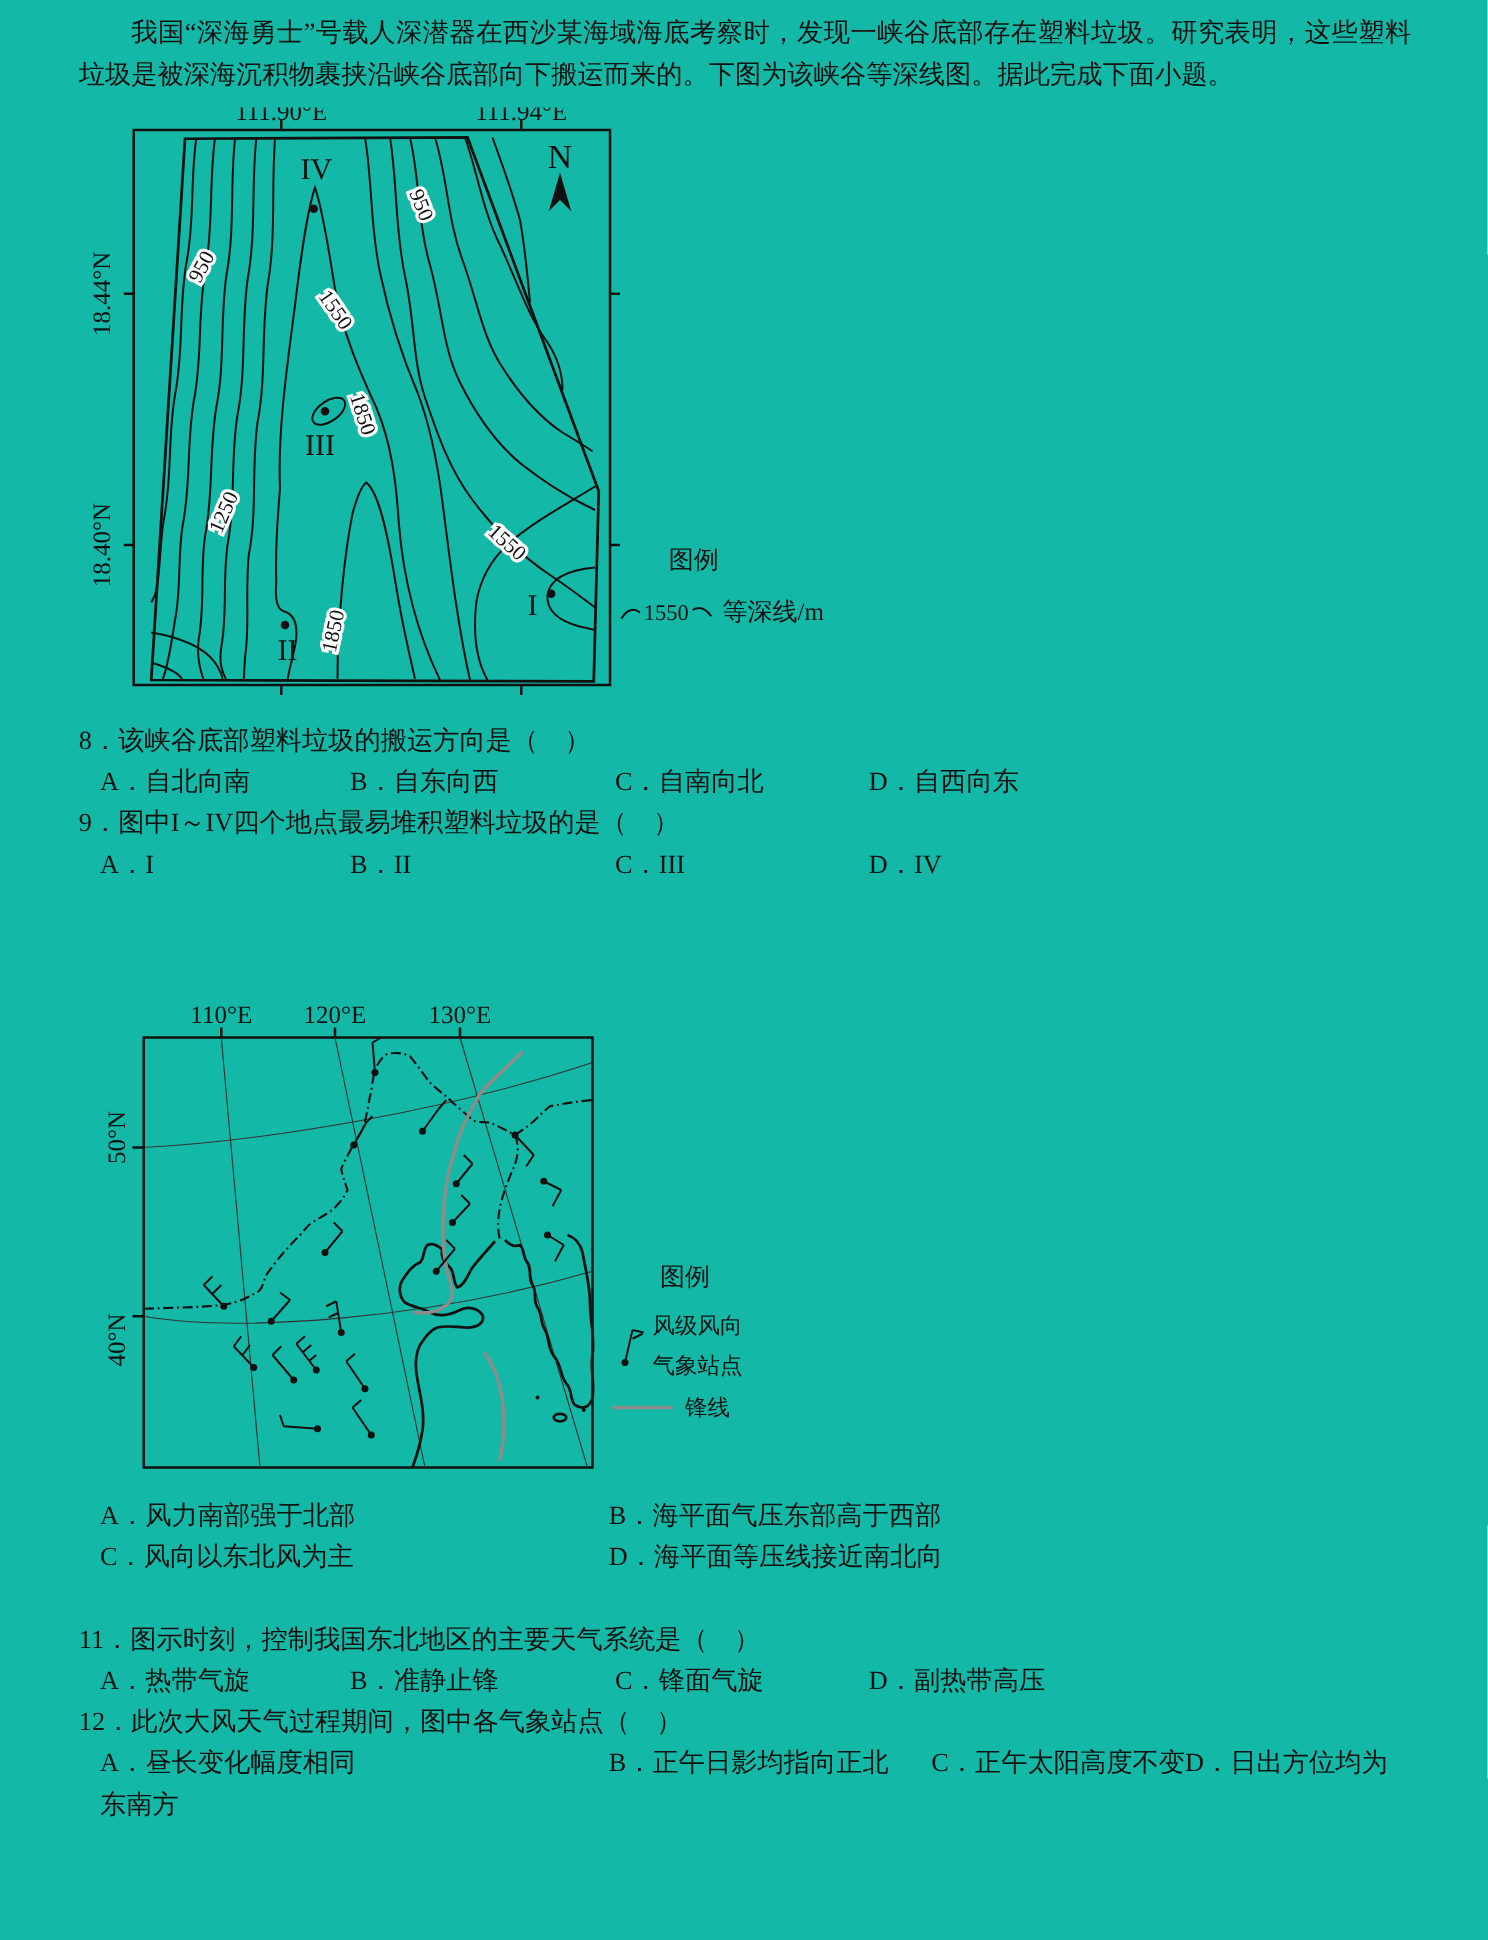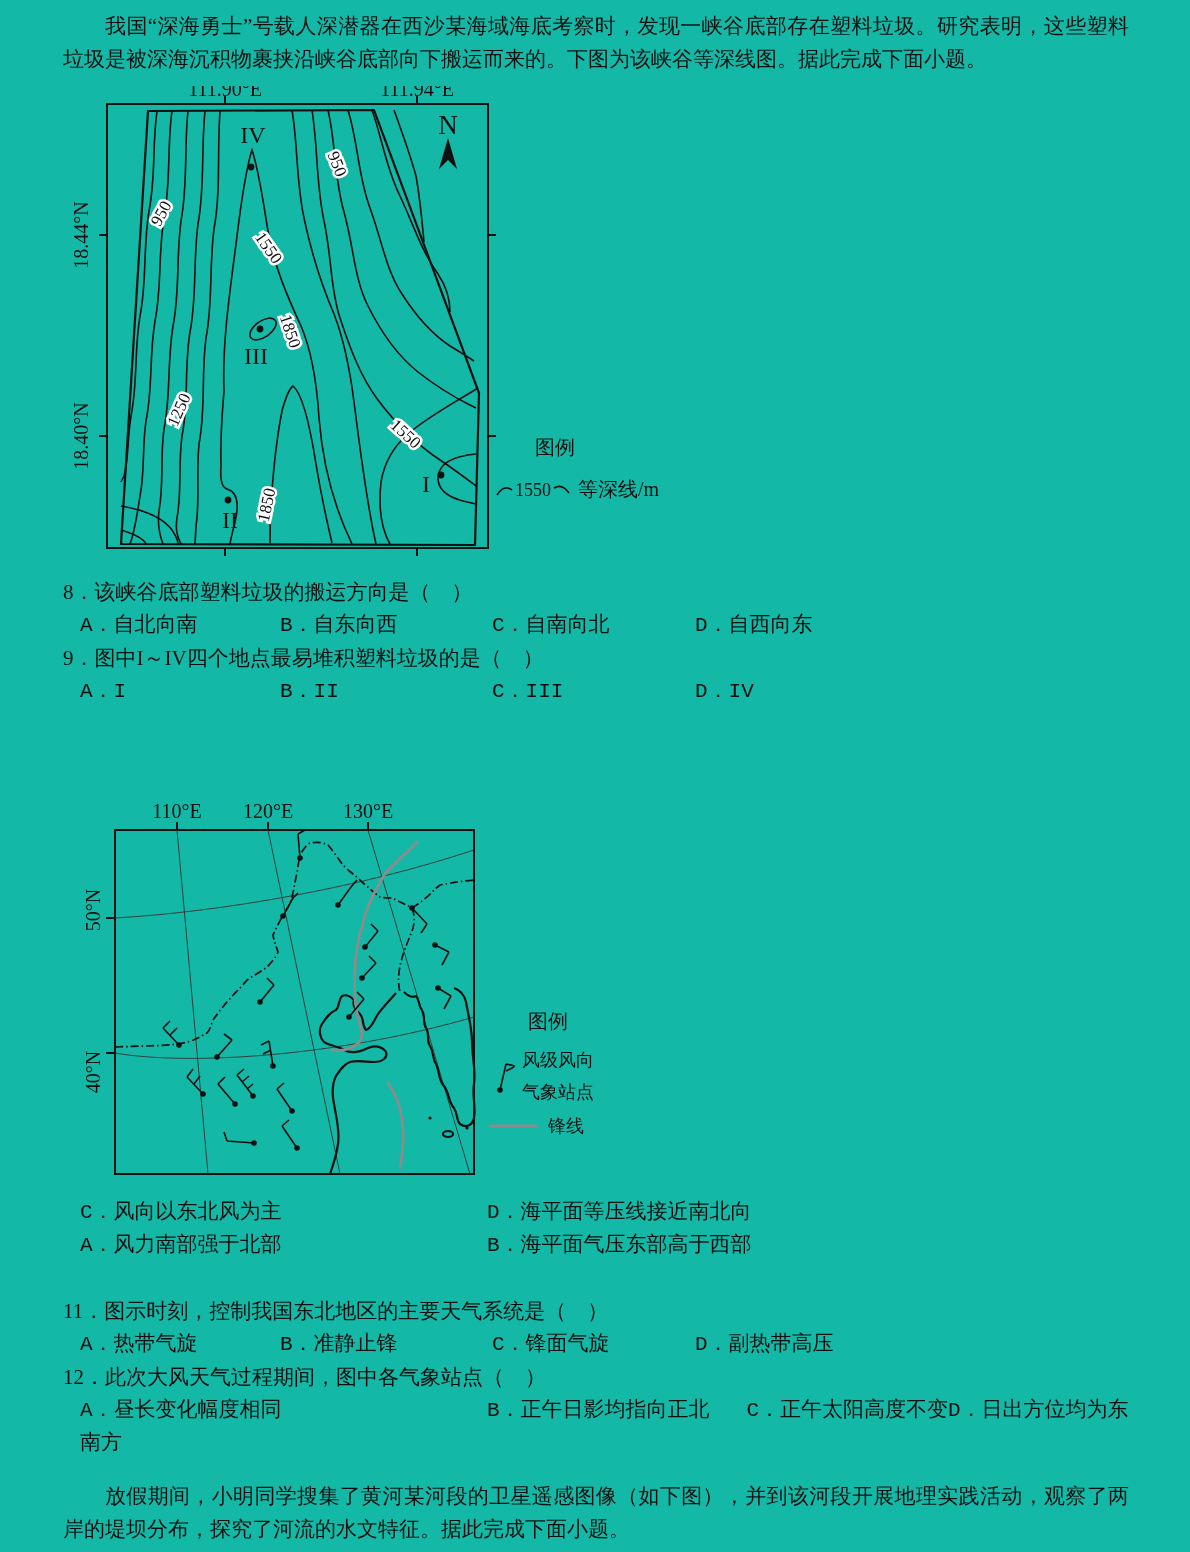--- a/index.html
+++ b/index.html
@@ -2,21 +2,21 @@
 <html><head>
 <meta charset="utf-8">
 <style>
   html,body{margin:0;padding:0;background:#e8e8e8;}
   .page{position:relative;width:1190px;height:1552px;background:#14b8a6;
         font-family:"Liberation Serif","DejaVu Serif",serif;color:#111;overflow:hidden;}
   .para{position:absolute;left:63px;width:1066px;font-size:21px;line-height:33px;
         text-align:justify;text-indent:2em;}
   .qblock{position:absolute;left:63px;width:1066px;font-size:21px;line-height:33px;}
   .stem{white-space:pre-wrap;}
-  .opts{padding-left:17px;font-family:Liberation Mono, monospace;}
+  .opts{padding-left:17px;}
   .opts span{display:inline-block;vertical-align:top;}
   .opts .o1{width:200px;} .opts .o2{width:212px;} .opts .o3{width:203px;}
   .opts2 .oa{width:407px;display:inline-block;vertical-align:top;}
   .optsq12 .oa{width:407px;display:inline-block;vertical-align:top;}
   .optsq12 .ob{width:258px;display:inline-block;vertical-align:top;}
   .optsq12 .oc{width:203px;display:inline-block;vertical-align:top;text-align:right;}
   .optsq12 .od{display:inline;}
   svg{position:absolute;}
   svg text{font-family:"Liberation Serif","DejaVu Serif",serif;fill:#111;}
   .maplbl{font-size:20px;}
@@ -260,36 +260,35 @@
       </g>
       <text style="font-size:18px" x="462" y="266">风级风向</text>
       <text style="font-size:18px" x="462" y="298">气象站点</text>
       <line x1="430" y1="326" x2="478" y2="326" stroke="#8c8c8c" stroke-width="2.8"></line>
       <text style="font-size:18px" x="488" y="332">锋线</text>
     </g>
   </svg>
 
   <div class="qblock" style="top:1196px">
     <div class="opts opts2">
+      <span class="oa">A．风力南部强于北部</span><span>B．海平面气压东部高于西部</span>
+    </div>
+    <div class="opts opts2">
       <span class="oa">C．风向以东北风为主</span><span>D．海平面等压线接近南北向</span>
-    </div>
-    <div class="opts opts2">
-      <span class="oa">A．风力南部强于北部</span><span>B．海平面气压东部高于西部</span>
     </div>
   </div>
 
   <div class="qblock" style="top:1295px">
     <div class="stem">11．图示时刻，控制我国东北地区的主要天气系统是（　）</div>
     <div class="opts">
       <span class="o1">A．热带气旋</span><span class="o2">B．准静止锋</span><span class="o3">C．锋面气旋</span><span>D．副热带高压</span>
     </div>
   </div>
 
   <div class="qblock" style="top:1361px">
     <div class="stem">12．此次大风天气过程期间，图中各气象站点（　）</div>
     <div class="opts optsq12">
       <span class="oa">A．昼长变化幅度相同</span><span class="ob">B．正午日影均指向正北</span><span class="oc">C．正午太阳高度不变</span><span class="od">D．日出方位均为东南方</span>
     </div>
   </div>
 
-  <div class="para" style="top:1480px">放假期间，小明同学搜集了黄河某河段的卫星遥感图像（如下图），并到该河段开展地理实践活动，观察了两岸的堤坝分布，探究了河流的水文特征。据此完成下面小题。</div>
 
 </div>
 
 </body></html>

